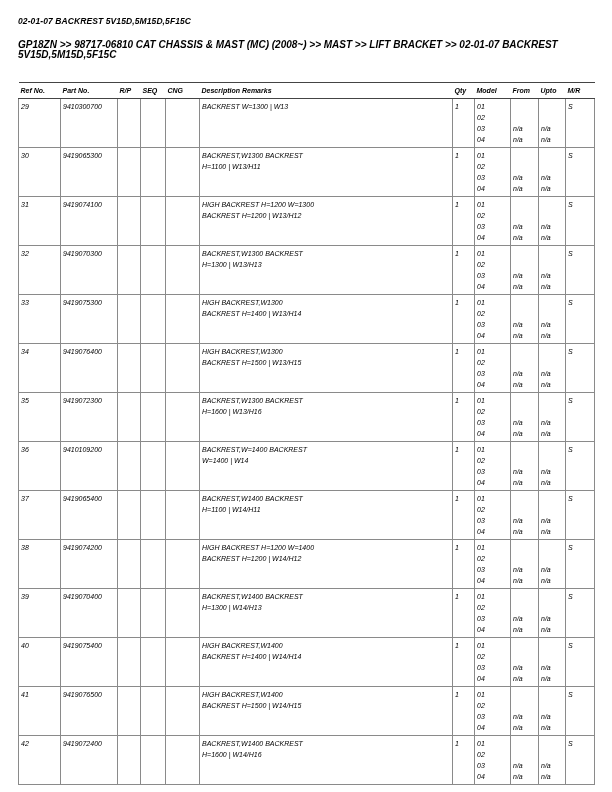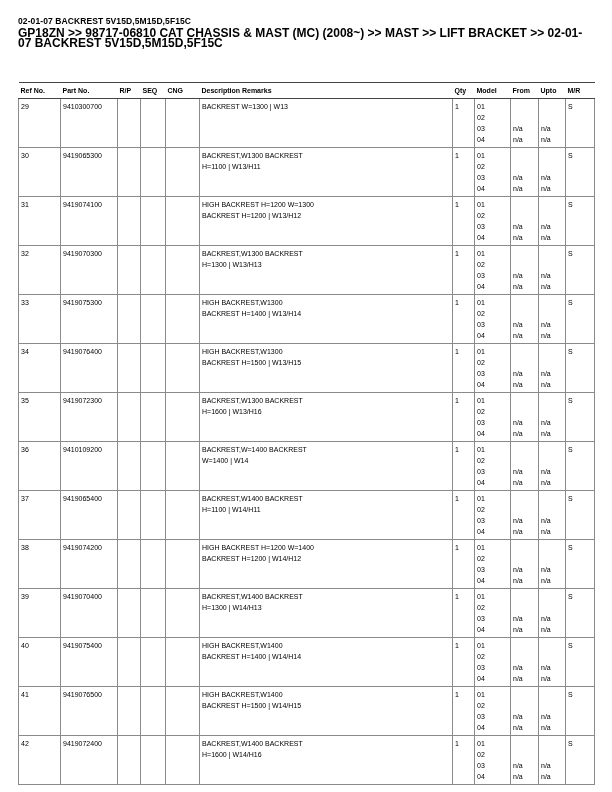--- a/index.html
+++ b/index.html
@@ -1,19 +1,19 @@
 <!DOCTYPE html>
 <html><head>
 <meta charset="utf-8">
 <style>
   html,body{margin:0;padding:0;background:#ffffff;}
   body{width:612px;height:792px;font-family:"Liberation Sans","DejaVu Sans",sans-serif;color:#000;}
-  .page{position:relative;width:612px;height:792px;overflow:hidden;background:#fff;}
+  .page{position:relative;width:612px;height:792px;overflow:hidden;background:#fff;font-style:italic;}
   .doc-title{position:absolute;left:18px;top:16px;font-size:8.5px;font-weight:bold;letter-spacing:0.1px;}
-  .breadcrumb{position:absolute;left:18px;top:28px;width:566px;font-size:12px;font-weight:bold;line-height:10px;}
+  .breadcrumb{position:absolute;left:18px;top:40px;width:566px;font-size:10px;font-weight:bold;line-height:10px;}
   table.parts{position:absolute;left:18px;top:82px;width:576px;border-collapse:collapse;table-layout:fixed;font-size:7px;}
   col.c0{width:42px}col.c1{width:57px}col.c2{width:23px}col.c3{width:25px}col.c4{width:34px}
   col.c5{width:253px}col.c6{width:22px}col.c7{width:36px}col.c8{width:28px}col.c9{width:27px}col.c10{width:29px}
   thead th{
     border-top:1px solid #444;border-bottom:1px solid #444;
     text-align:left;font-size:7px;font-weight:bold;
     padding:4px 2px;white-space:nowrap;overflow:hidden;
   }
   tbody td{
     border:1px solid #8a8a8a;

